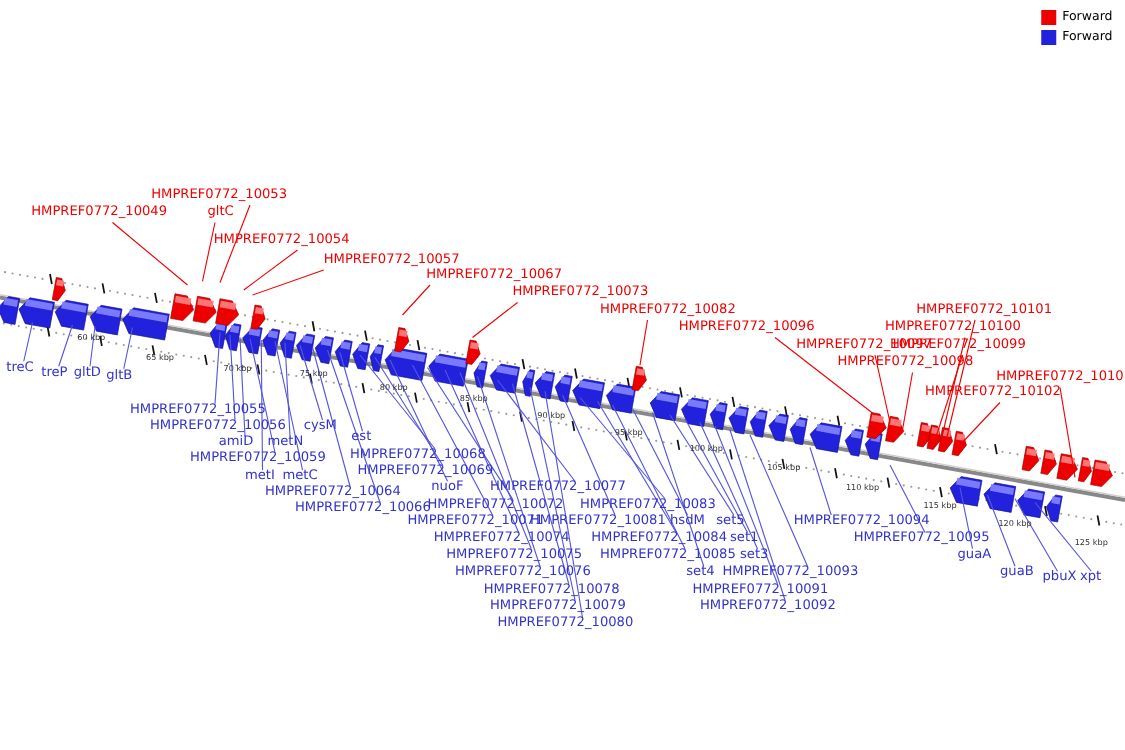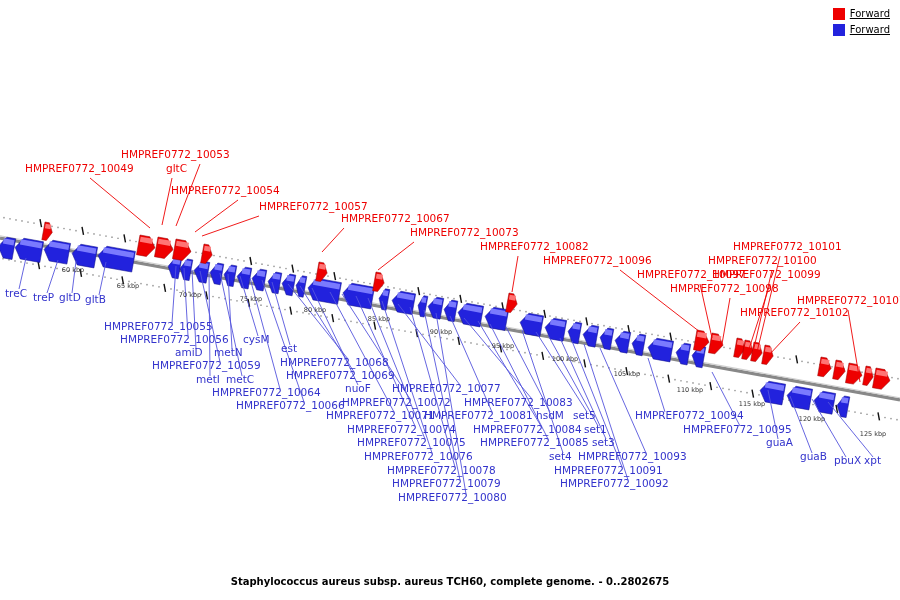--- a/index.html
+++ b/index.html
@@ -6,21 +6,21 @@
   body{
     width:900px;height:600px;
     background:#ffffff;
     font-family:"DejaVu Sans", sans-serif;
     overflow:hidden;
     position:relative;
   }
   #stage{position:absolute;left:0;top:0;width:900px;height:600px;}
   svg#genome{position:absolute;left:0;top:0;width:900px;height:600px;}
 
-  .legend{position:absolute;right:10px;top:8px;display:flex;flex-direction:column;gap:4px;text-decoration:underline;}
+  .legend{position:absolute;right:10px;top:8px;display:flex;flex-direction:column;gap:4px;}
   .legend-row{display:flex;align-items:center;gap:5px;}
   .legend-swatch{width:12px;height:12px;display:block;}
   .legend-label{font-size:10px;color:#000;font-family:"DejaVu Sans", sans-serif;line-height:12px;}
 
   .caption{
     position:absolute;left:0;top:576px;width:900px;text-align:center;
     font-size:10px;font-weight:bold;color:#000;
     font-family:"DejaVu Sans", sans-serif;
   }
 
@@ -729,14 +729,13 @@
     <div class="legend-row">
       <span class="legend-swatch" style="background:#ee0000"></span>
       <span class="legend-label">Forward</span>
     </div>
     <div class="legend-row">
       <span class="legend-swatch" style="background:#2222dd"></span>
       <span class="legend-label">Forward</span>
     </div>
   </div>
 
-  <div class="caption">Staphylococcus aureus subsp. aureus TCH60, complete genome. - 0..2802675</div>
 </div>
 
 </body></html>

